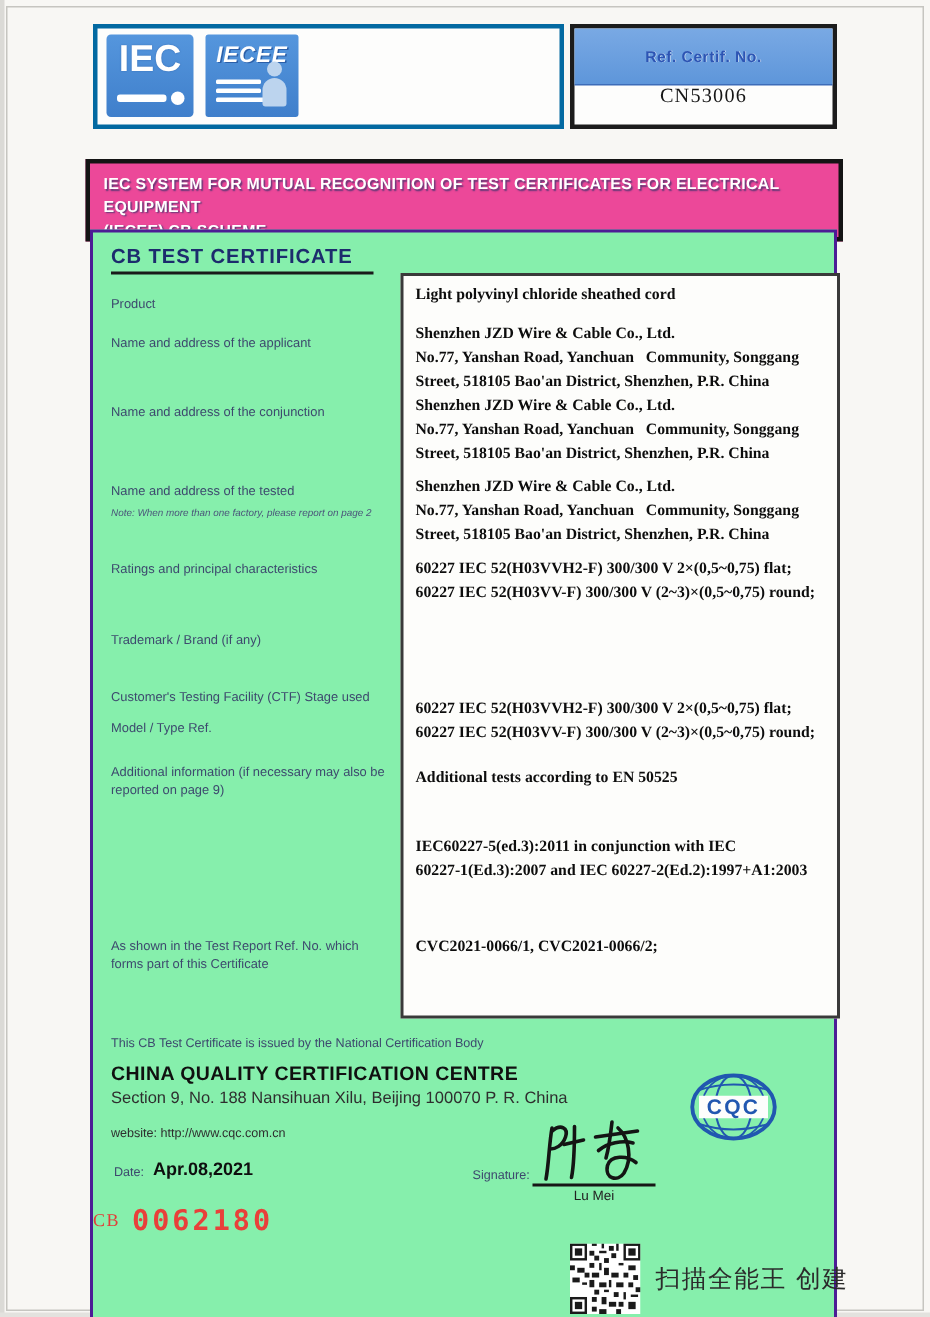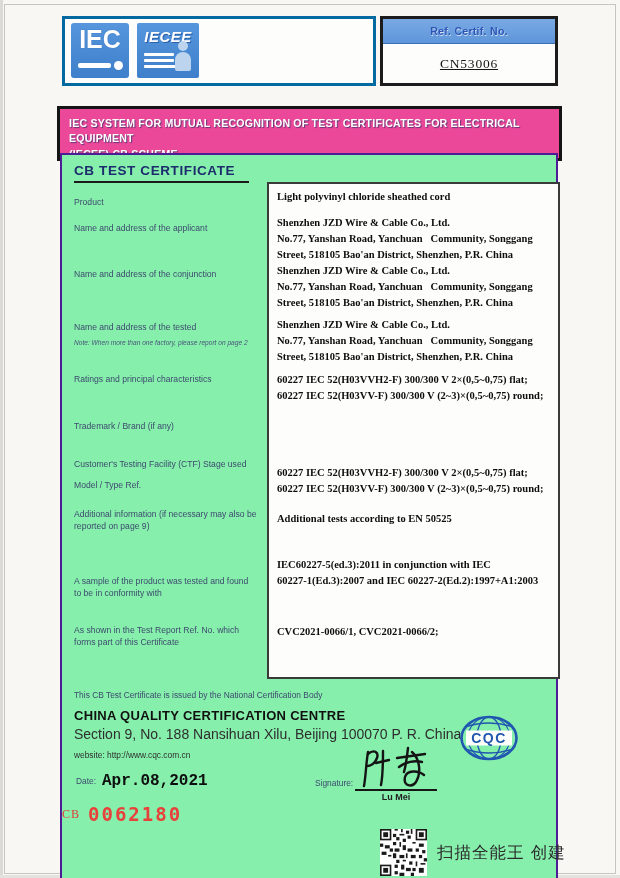--- a/index.html
+++ b/index.html
@@ -35,28 +35,28 @@
   .iecee-lines .l1 { bottom:22px; width:30px; }
   .iecee-lines .l2 { bottom:16px; width:30px; }
   .iecee-lines .l3 { bottom:10px; width:34px; }
   .iecee-person { position:absolute; right:8px; top:18px; width:16px; height:30px; }
   .iecee-person .head { position:absolute; left:3px; top:0; width:10px; height:10px; border-radius:50%; background:#bcd4ee; }
   .iecee-person .body { position:absolute; left:0; top:11px; width:16px; height:19px;
     border-radius:8px 8px 2px 2px; background:#bcd4ee; }
 
   .ref-box { position:absolute; left:380px; top:16px; width:178px; height:70px;
     background:#fdfdfc; border:3px solid #1c1c1c; }
-  .ref-band { position:absolute; left:0; right:0; top:0; height:25px;
+  .ref-band { position:absolute; left:0; right:0; top:0; height:38px;
     background:linear-gradient(180deg,#79a9e4,#5e96da);
     display:flex; align-items:center; justify-content:center;
     color:#2d55b4; font-weight:bold; font-size:10.5px; letter-spacing:0.3px;
     text-shadow:0.5px 0.5px 0 #cfe0f4; border-bottom:1px solid #3d6cb8; }
   .ref-value { position:absolute; left:0; right:0; top:25px; bottom:0;
     display:flex; align-items:center; justify-content:center;
-    font-family:"Liberation Serif", serif; font-size:13.5px; letter-spacing:0.8px; color:#161616;text-decoration:underline; }
+    font-family:"Liberation Serif", serif; font-size:13.5px; letter-spacing:0.8px; color:#161616; }
 
   
   .banner { position:absolute; left:57px; top:94px; width:505px; height:55px;
     background:linear-gradient(180deg,#5585d8 0%,#4a7ace 60%,#4succeed 100%);
     background-color:#ec4899;
     border:3px solid #141414; padding:7px 9px;
     color:#fff; font-weight:bold; font-size:10.6px; line-height:1.45; letter-spacing:0.2px;
     text-shadow:1px 1px 1px rgba(23,48,100,0.65);
     white-space:pre-wrap;margin-top:12px; }
 
@@ -72,34 +72,34 @@
     font-size:6.6px; font-style:italic; color:#4a567a; }
   .value-box { position:absolute; left:205px; top:27px; width:293px; height:497px;
     border:2px solid #3a3a3a; background:#fdfdfb; }
   .value { position:absolute; left:8px; right:3px;
     font-family:"Liberation Serif", serif; font-weight:bold; font-size:10.5px;
     color:#0d0d0d; line-height:1.5; white-space:pre-wrap; }
 
   .issued-line { position:absolute; left:12px; top:535px; font-size:8.4px; color:#3d4a6e; }
   .ncb-name { position:absolute; left:12px; top:553px; font-size:13px; font-weight:bold;
     color:#101010; letter-spacing:0.3px; }
-  .ncb-addr { position:absolute; left:12px; top:571px; font-size:14px; color:#2e2e2e; }
+  .ncb-addr { position:absolute; left:12px; top:571px; font-size:11px; color:#2e2e2e; }
   .ncb-telfax { position:absolute; left:12px; top:583px; font-size:8.4px; color:#2e2e2e; }
   .ncb-telfax span { margin-right:26px; }
   .ncb-web { position:absolute; left:12px; top:595px; font-size:8.4px; color:#2e2e2e; }
 
   .date-label { position:absolute; left:14px; top:621px; font-size:8.4px; color:#3d4a6e; }
   .date-value { position:absolute; left:40px; top:617px;
-    font-family:Liberation Mono, monospace; font-weight:bold; font-size:16px; color:#0e0e0e; }
+    font-family:Liberation Sans, sans-serif; font-weight:bold; font-size:12px; color:#0e0e0e; }
 
   .sig-label { position:absolute; left:253px; top:623px; font-size:8.4px; color:#3d4a6e; }
   .sig-scribble { position:absolute; left:293px; top:590px; width:82px; height:44px; }
   .sig-line { position:absolute; left:293px; top:634px; width:82px; height:2px; background:#161616; }
   .sig-name { position:absolute; left:293px; top:637px; width:82px; text-align:center;
-    font-size:9px; font-weight:bold; color:#222; }
+    font-size:9px; font-weight:normal; color:#222; }
 
   .cqc-logo { position:absolute; left:397px; top:560px; width:60px; height:46px; }
 
   
   .cb-number-row { position:absolute; left:62px; top:803px; }
   .cb-prefix { font-family:"Liberation Serif", serif; font-size:12px; color:#e23d38;
     letter-spacing:1px; margin-right:8px; vertical-align:3px; }
   .cb-digits { font-family:"DejaVu Sans Mono", monospace; font-size:19px; color:#e8403a;
     letter-spacing:2px; font-weight:bold; }
 
@@ -150,22 +150,20 @@
   <div class="field-label" style="top:68px">Name and address of the applicant</div>
   <div class="field-label" style="top:114px">Name and address of the conjunction</div>
   <div class="field-label" style="top:167px">Name and address of the tested</div>
   <div class="field-note" style="top:184px">Note: When more than one factory, please report on page 2</div>
   <div class="field-label" style="top:219px">Ratings and principal characteristics</div>
   <div class="field-label" style="top:266px">Trademark / Brand (if any)</div>
   <div class="field-label" style="top:304px">Customer's Testing Facility (CTF) Stage used</div>
   <div class="field-label" style="top:325px">Model / Type Ref.</div>
   <div class="field-label" style="top:354px">Additional information (if necessary may also be
 reported on page 9)</div>
-  <div class="field-label" style="top:421px">A sample of the product was tested and found
-to be in conformity with</div>
   <div class="field-label" style="top:470px">As shown in the Test Report Ref. No. which
 forms part of this Certificate</div>
 
   <div class="value-box">
     <div class="value" style="top:5px">Light polyvinyl chloride sheathed cord</div>
     <div class="value" style="top:31px">Shenzhen JZD Wire &amp; Cable Co., Ltd.
 No.77, Yanshan Road, Yanchuan   Community, Songgang
 Street, 518105 Bao'an District, Shenzhen, P.R. China</div>
     <div class="value" style="top:79px">Shenzhen JZD Wire &amp; Cable Co., Ltd.
 No.77, Yanshan Road, Yanchuan   Community, Songgang

